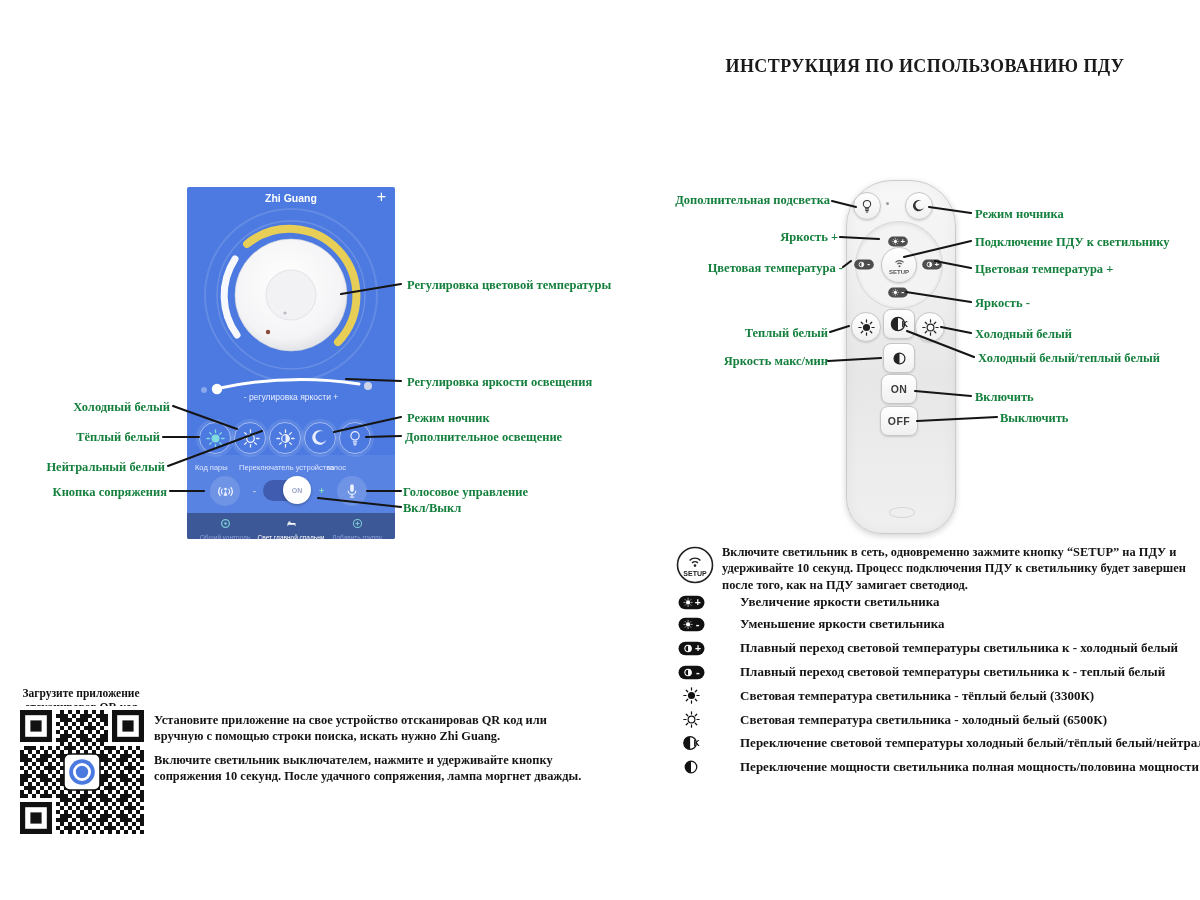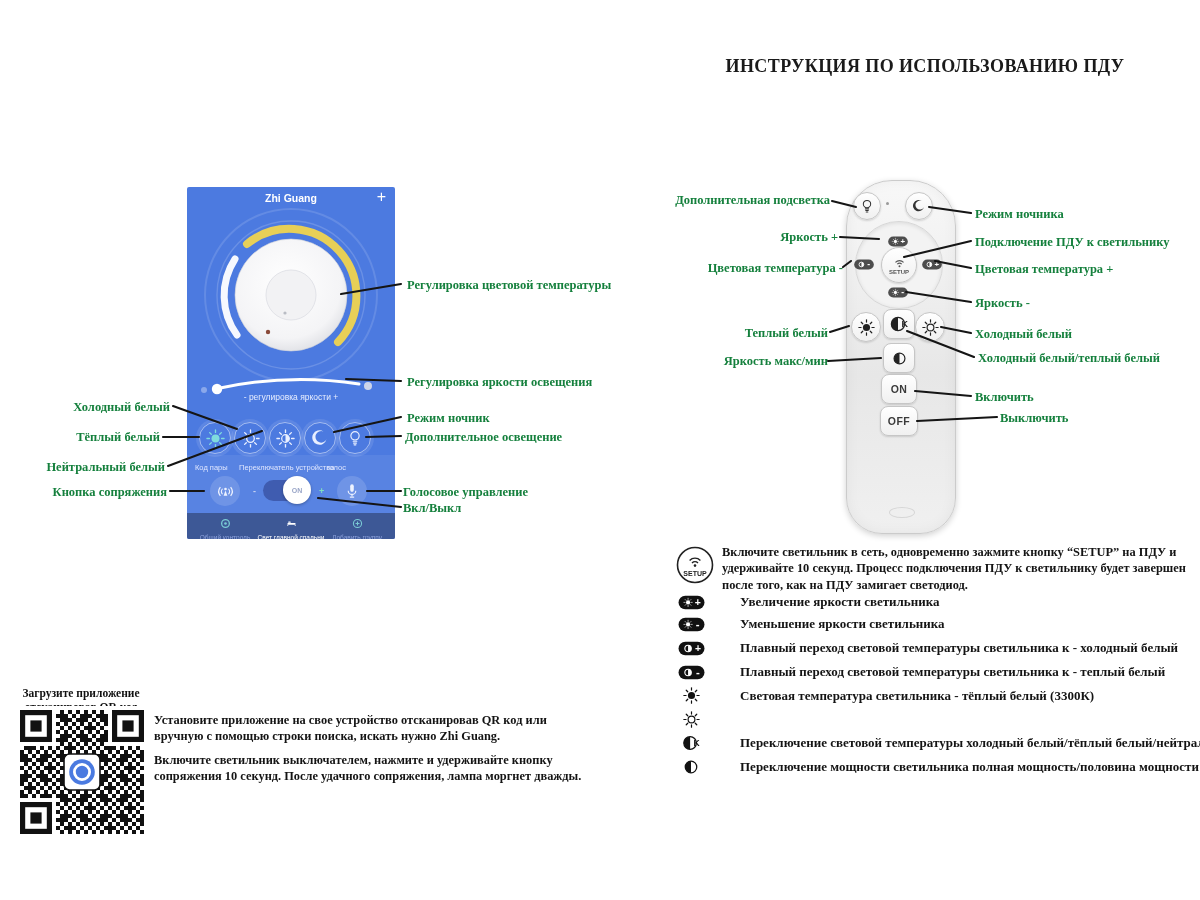--- a/index.html
+++ b/index.html
@@ -418,20 +418,21 @@
         </svg>
       </span>
     <span class="ltxt">Световая температура светильника - тёплый белый (3300К)</span>
   </div>
   <div class="lrow" style="top:711px;">
     <span class="lico" style="color:#111;">
         <svg width="17" height="17" viewBox="0 0 20 20">
           <use href="#sun-outline-g" xlink:href="#sun-outline-g"></use>
         </svg>
       </span>
+    <span class="ltxt">Световая температура светильника - холодный белый (6500К)</span>
   </div>
   <div class="lrow" style="top:734px;">
     <span class="lico">
         <svg width="18" height="18" viewBox="0 0 20 20">
           <circle cx="9" cy="10" r="7" fill="none" stroke="#111" stroke-width="1.4"></circle>
           <path d="M9,3 a7,7 0 0 0 0,14 z" fill="#111"></path>
           <text x="12.8" y="13.6" font-size="9.5" font-weight="bold" fill="#111" font-family="Liberation Sans, sans-serif">K</text>
         </svg>
       </span>
     <span class="ltxt">Переключение световой температуры холодный белый/тёплый белый/нейтральный белый</span>

